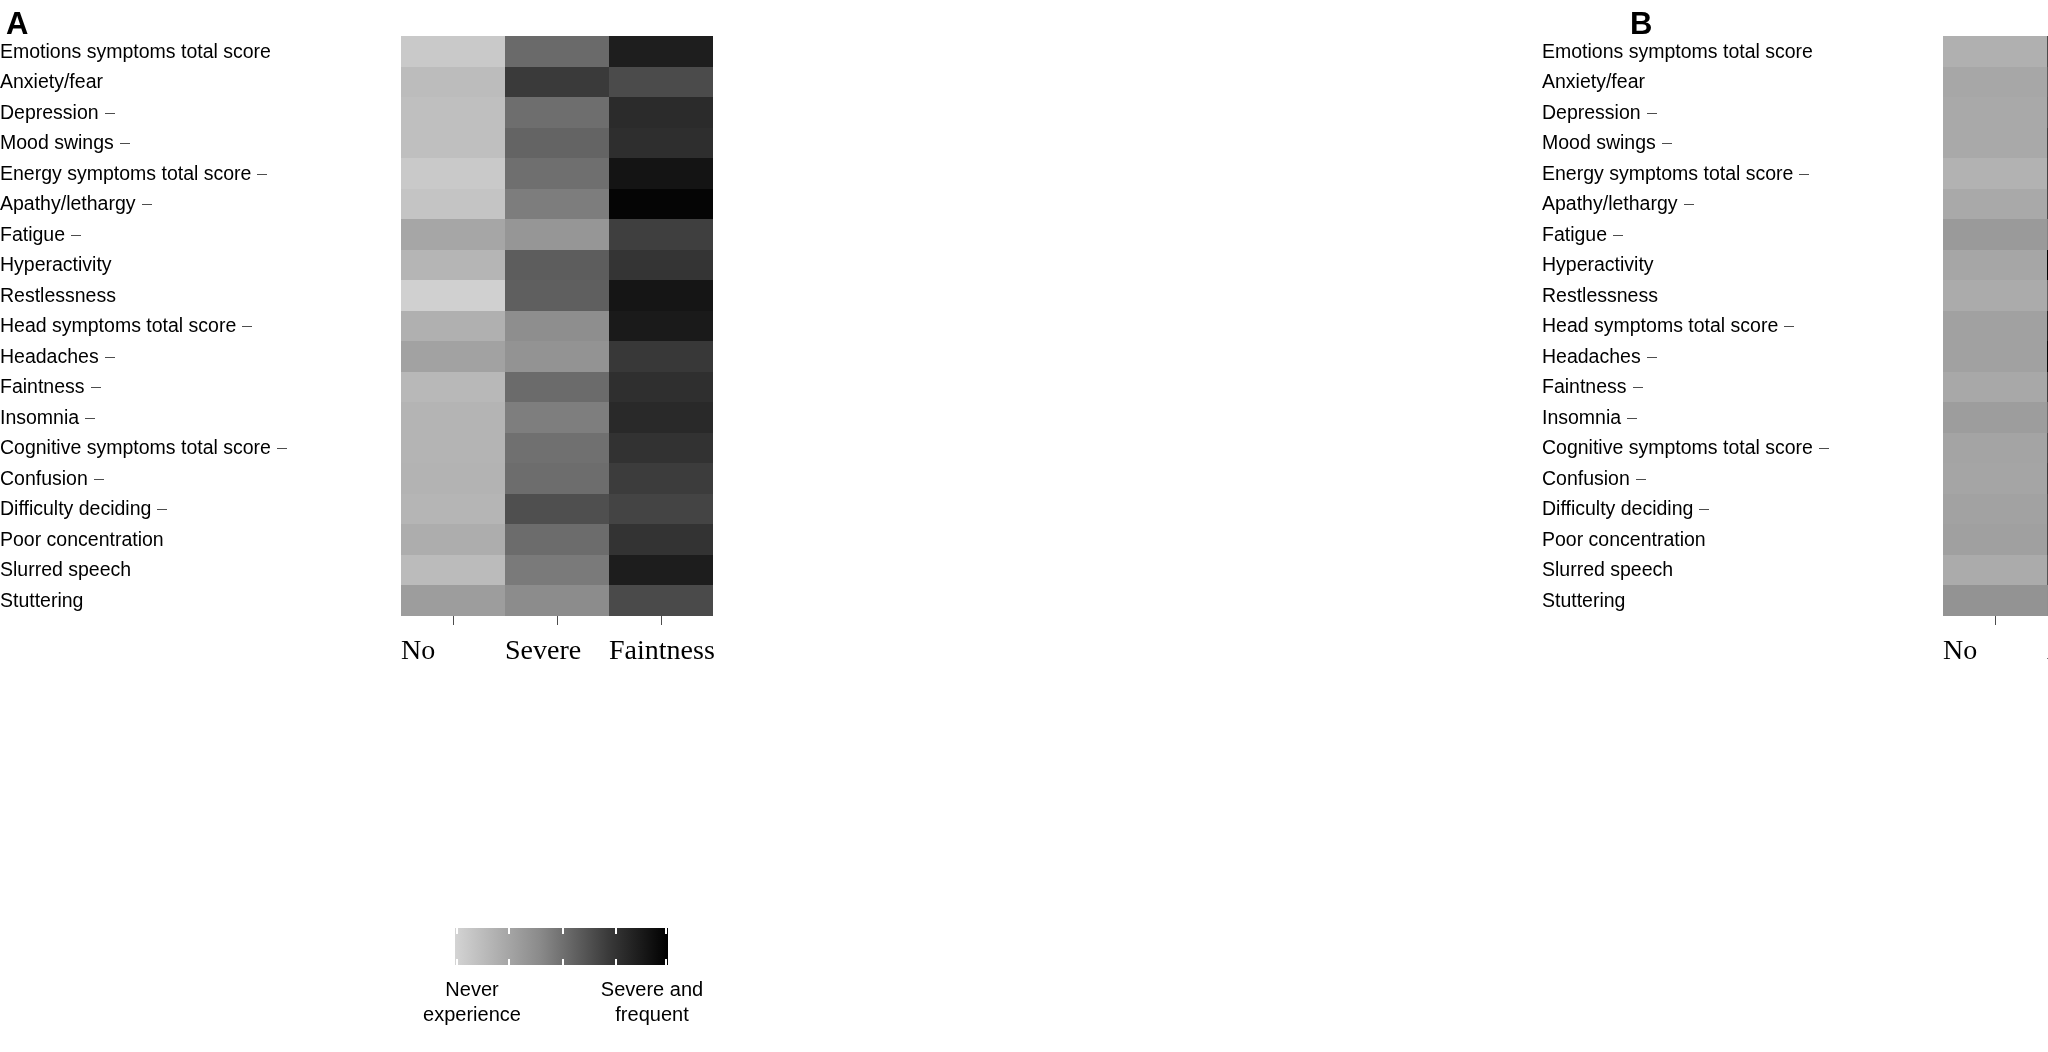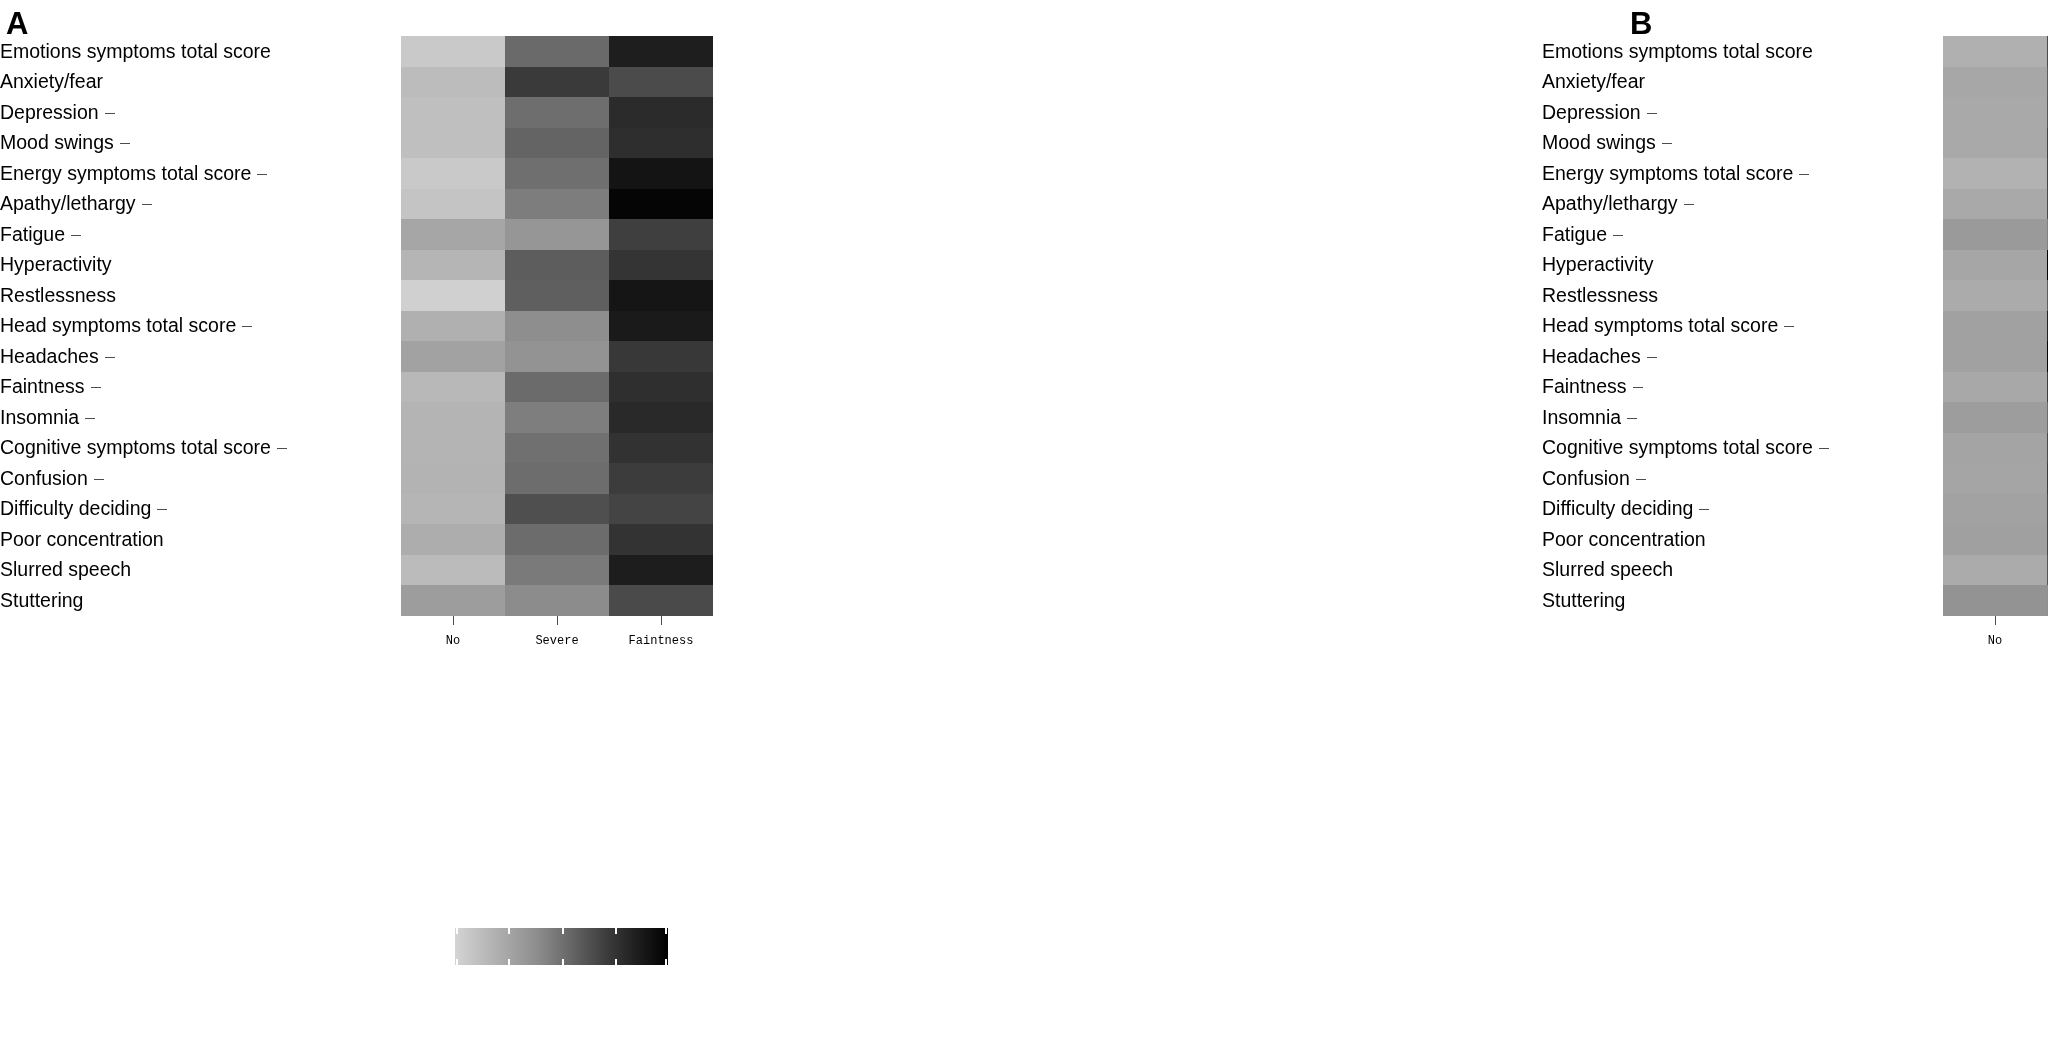--- a/index.html
+++ b/index.html
@@ -115,23 +115,22 @@
     border-left: 1.6px solid #4d4d4d;
     height: 9px;
   }
   .col-labels {
     display: flex;
     flex-direction: row;
     margin-top: 8px;
   }
   .col-label {
     width: 104px;
-    text-align: center;
-    font-size: 12px;
-    font-family: Liberation Mono, monospace;
+    font-size: 28px;
+    font-family: Liberation Serif, serif;
     color: #000;
     white-space: nowrap;
   }
 
   
   .legend {
     position: absolute;
   }
   .panel-a .legend { left: 455px; top: 928px; }
 
@@ -385,20 +384,30 @@
           <div class="legend-tick bot" style="left: 1px;"></div>
           <div class="legend-tick top" style="left: 53.25px;"></div>
           <div class="legend-tick bot" style="left: 53.25px;"></div>
           <div class="legend-tick top" style="left: 106.5px;"></div>
           <div class="legend-tick bot" style="left: 106.5px;"></div>
           <div class="legend-tick top" style="left: 159.75px;"></div>
           <div class="legend-tick bot" style="left: 159.75px;"></div>
           <div class="legend-tick top" style="left: 210px;"></div>
           <div class="legend-tick bot" style="left: 210px;"></div>
         </div>
+      <div class="legend-labels">
+        <div class="legend-label">
+          <span>Never</span>
+          <span class="l2">experience</span>
+        </div>
+        <div class="legend-label">
+          <span>Severe and</span>
+          <span class="l2">frequent</span>
+        </div>
+      </div>
     </div>
   </div>
 
   <div class="panel panel-b">
     <div class="panel-letter">B</div>
     <div class="heatmap-wrap">
       <div class="hm-grid">
         <div class="row-labels">
             <div class="row-label">
               <span class="lbl-text">Emotions symptoms total score</span>

